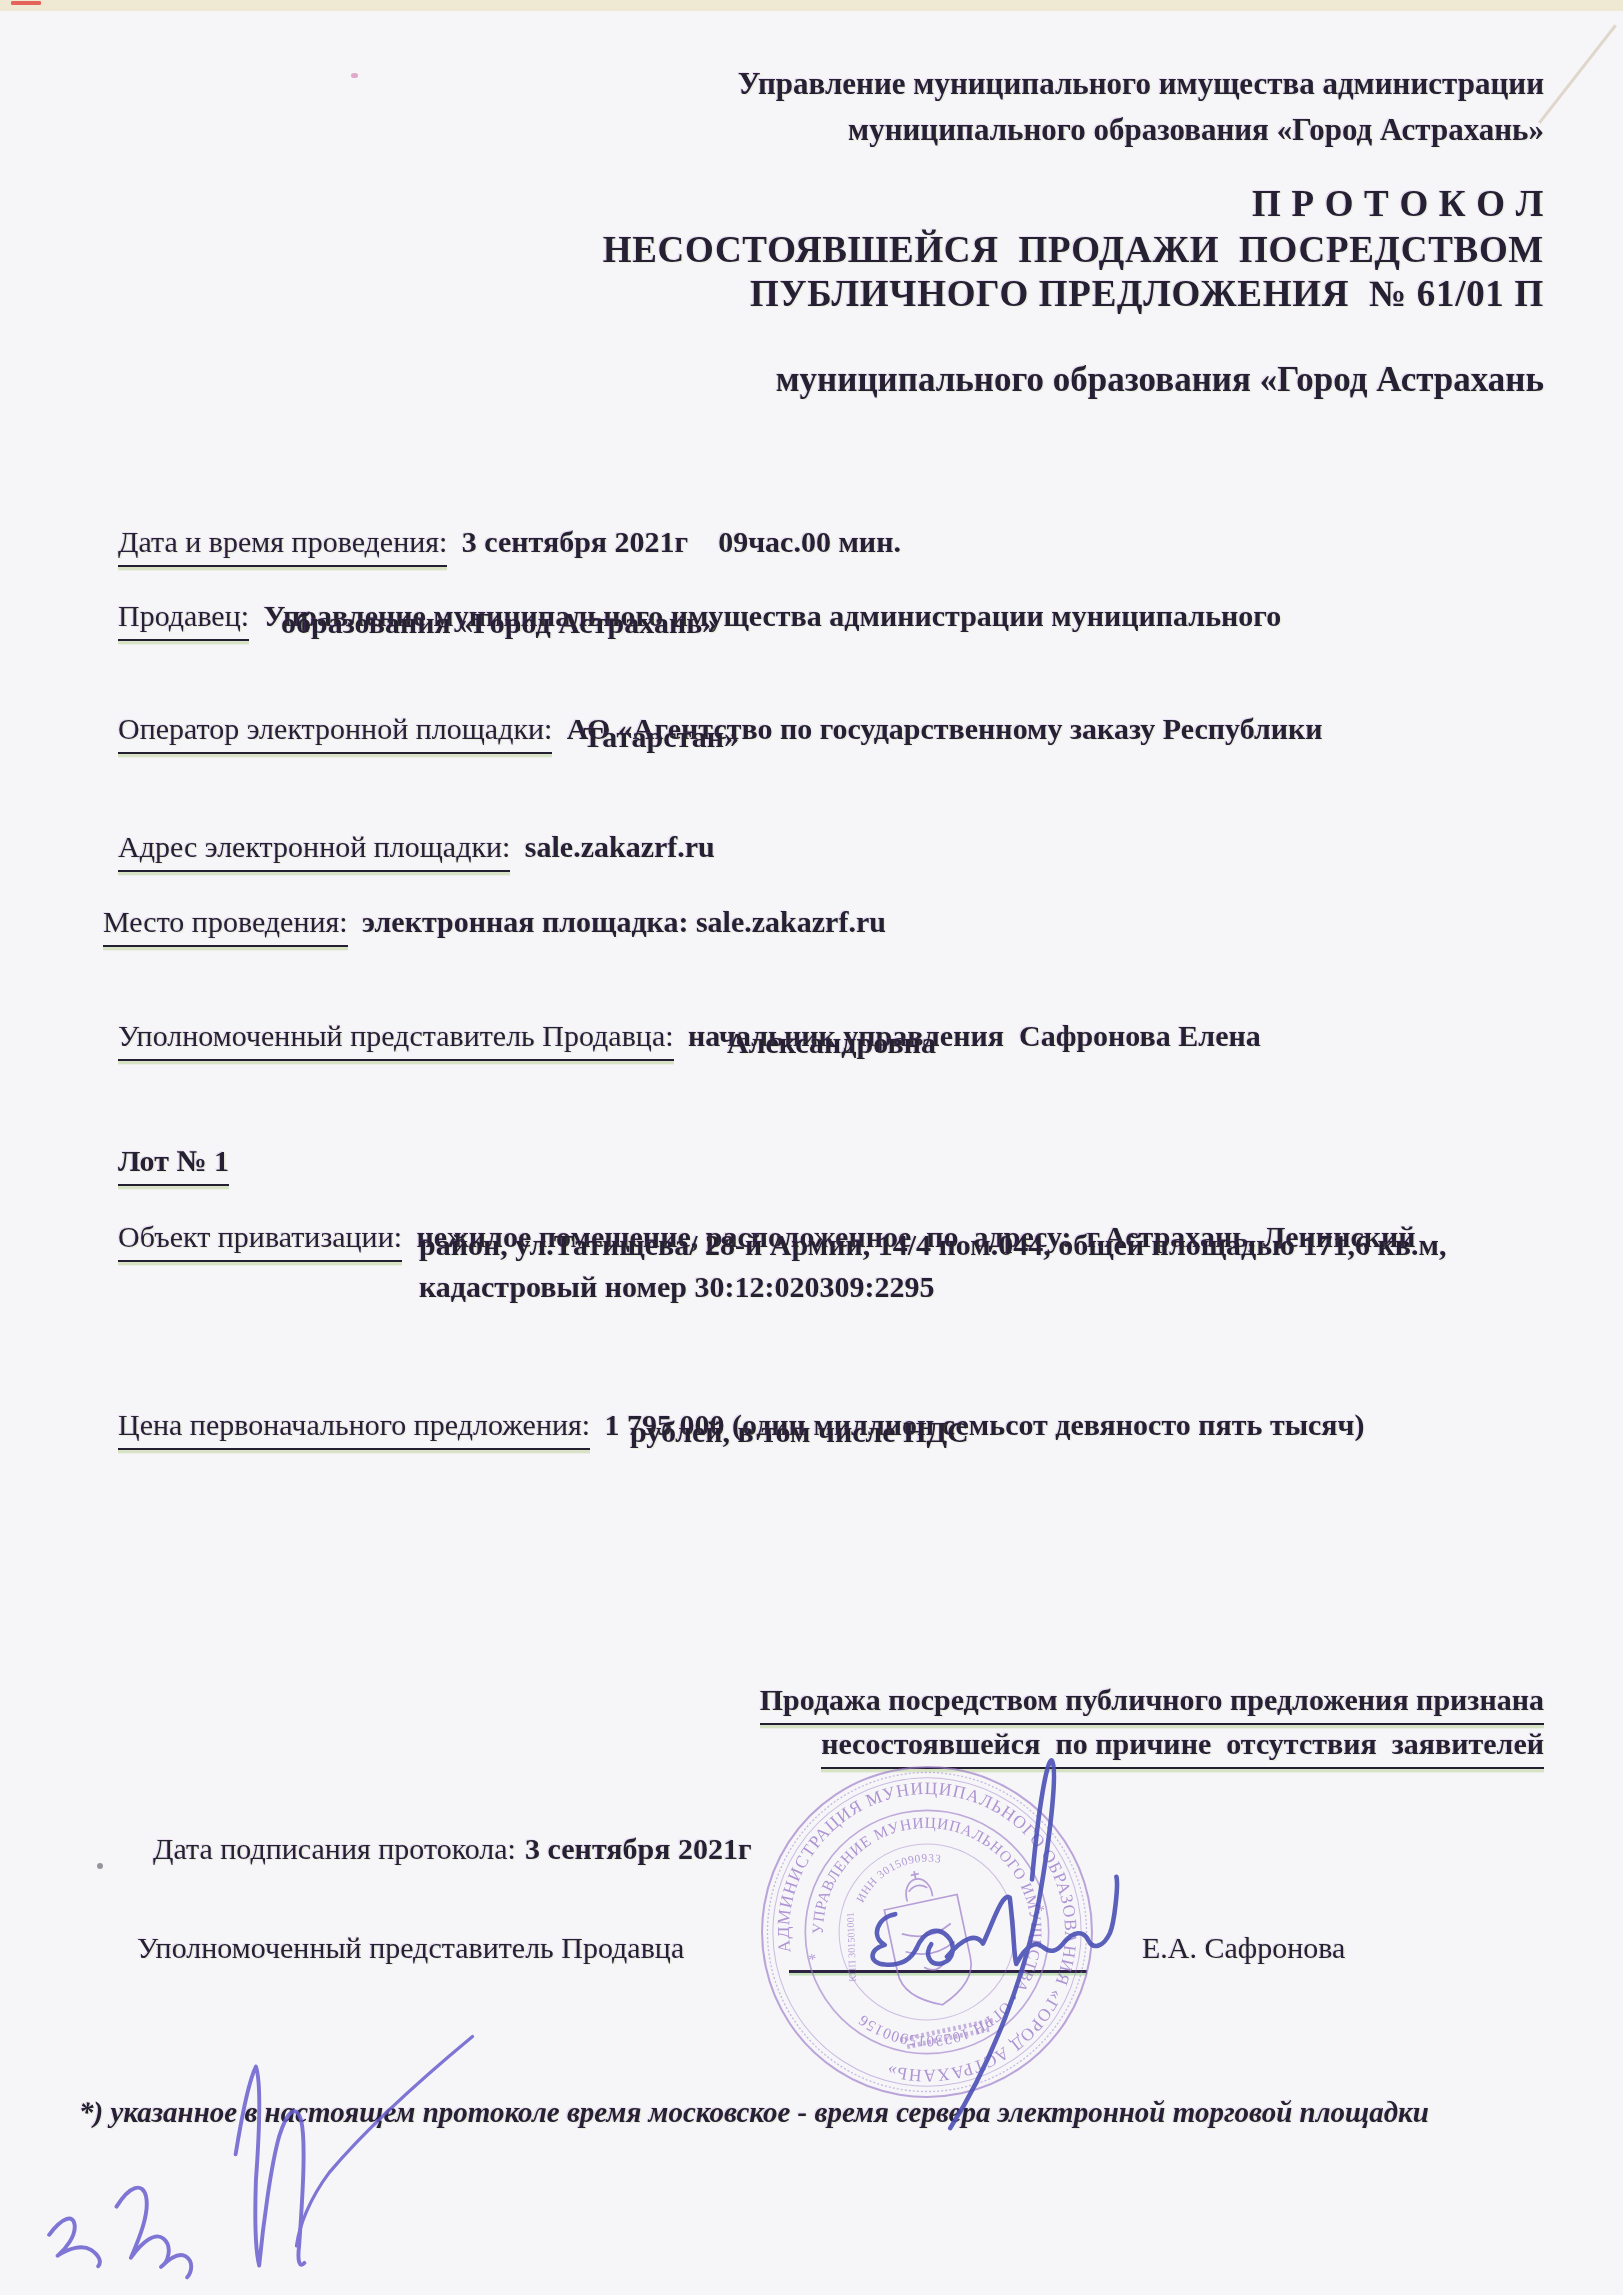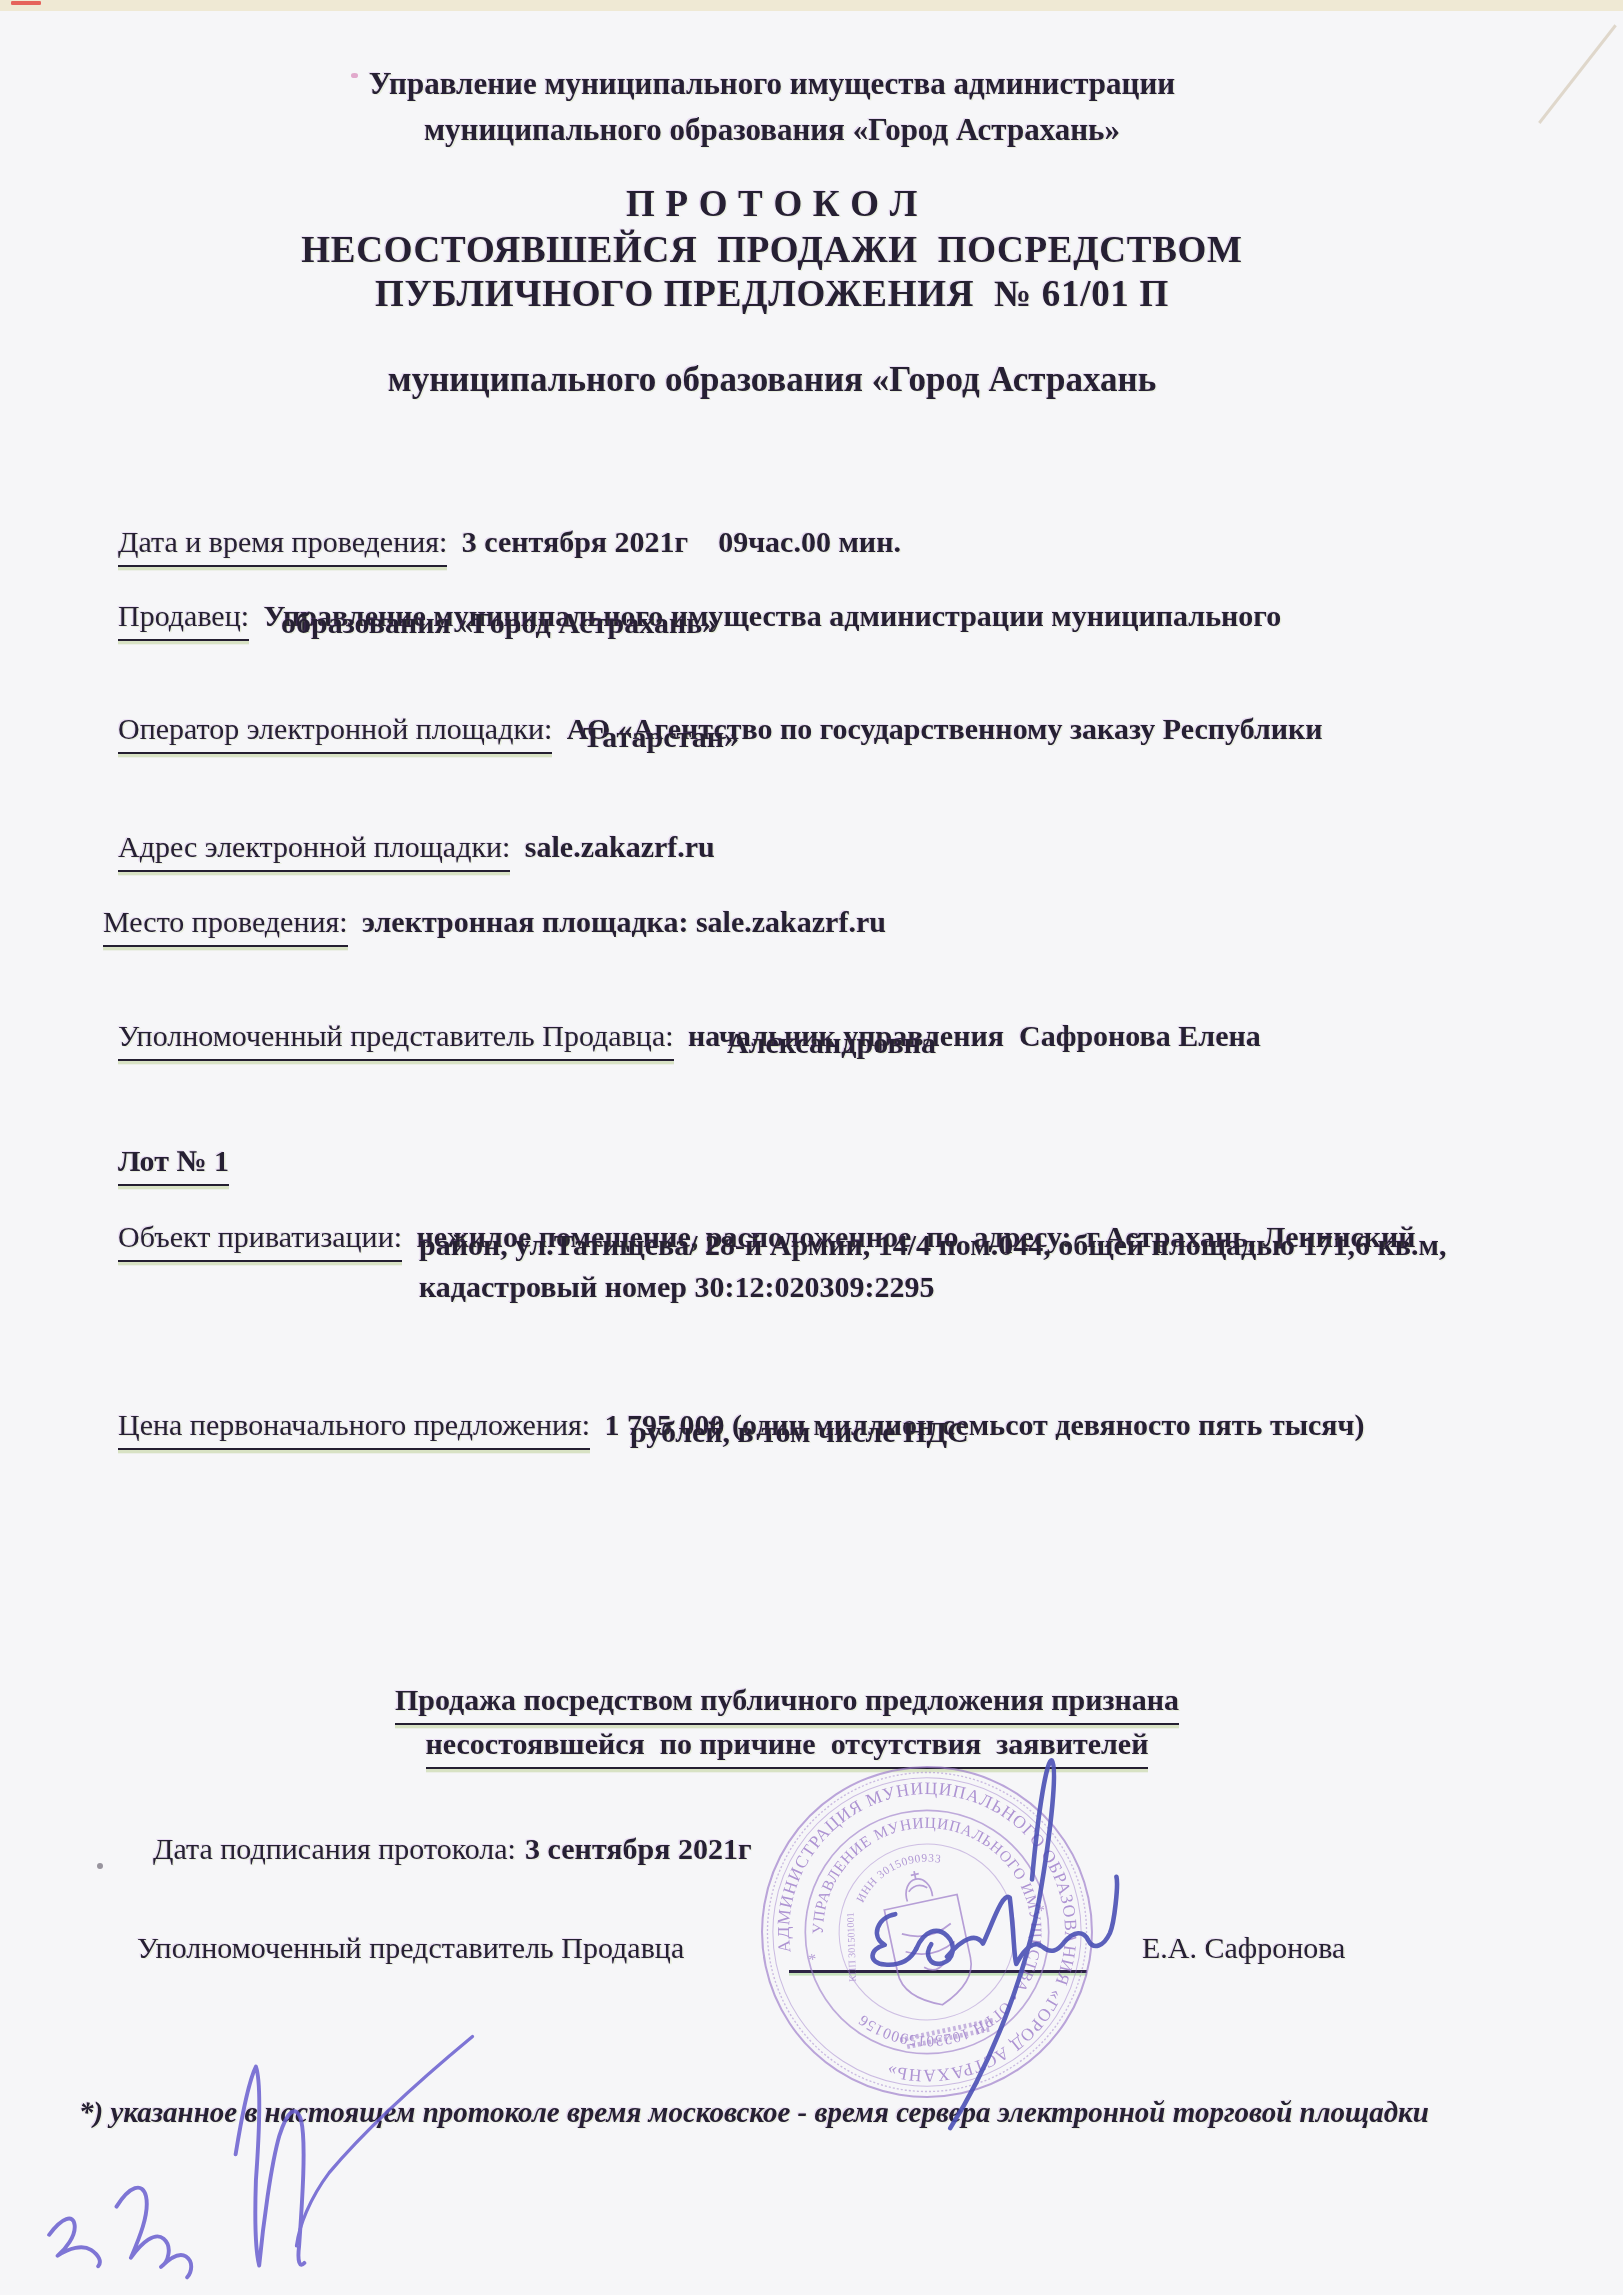--- a/index.html
+++ b/index.html
@@ -18,21 +18,21 @@
   .crease{position:absolute;left:1576px;top:11.8px;width:2.6px;height:124px;background:#d9d0bf;transform:rotate(38deg);opacity:.8;}
   .dot{position:absolute;left:97px;top:1863px;width:5.9px;height:5.9px;border-radius:50%;background:#4a4454;opacity:.55;}
 
   .line{
     position:absolute;
     white-space:pre;
     font-size:30px;
     line-height:1.2;
     text-shadow:1.3px 1.3px 0 rgba(150,190,60,.14),-1.3px -0.7px 0 rgba(170,90,220,.16);
   }
-  .center{left:0;width:1544px;text-align:center;}
+  .center{left:0;width:1544px;text-align:right;}
   .hdr{font-weight:bold;font-size:31px;}
   .ttl{font-weight:bold;font-size:37px;letter-spacing:0.7px;}
   .ttl-sm{font-weight:bold;font-size:35px;}
   .lbl{font-weight:normal;}
   .val{font-weight:bold;}
   .u{
     display:inline-block;
     padding-bottom:4.6px;
     border-bottom:2.6px solid #241e31;
     box-shadow:0 3.3px 0 rgba(140,175,60,.28);

